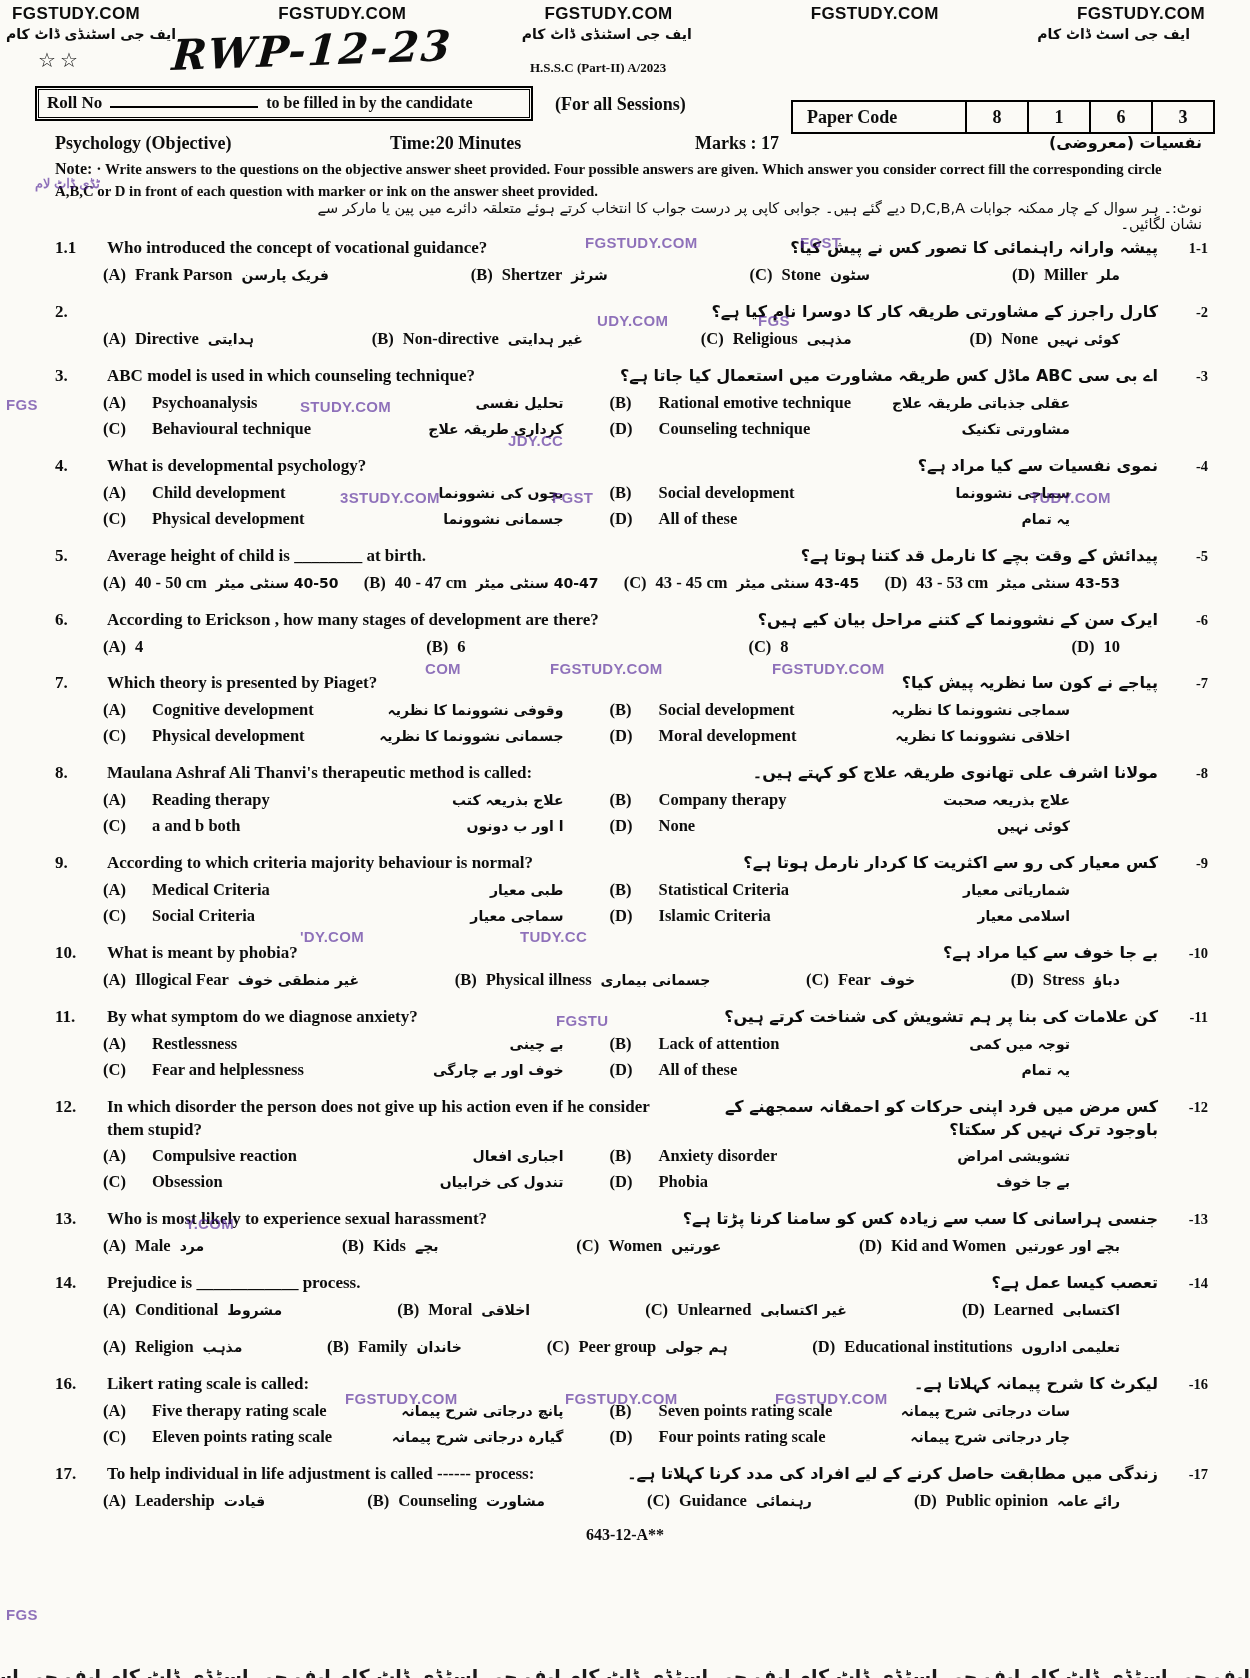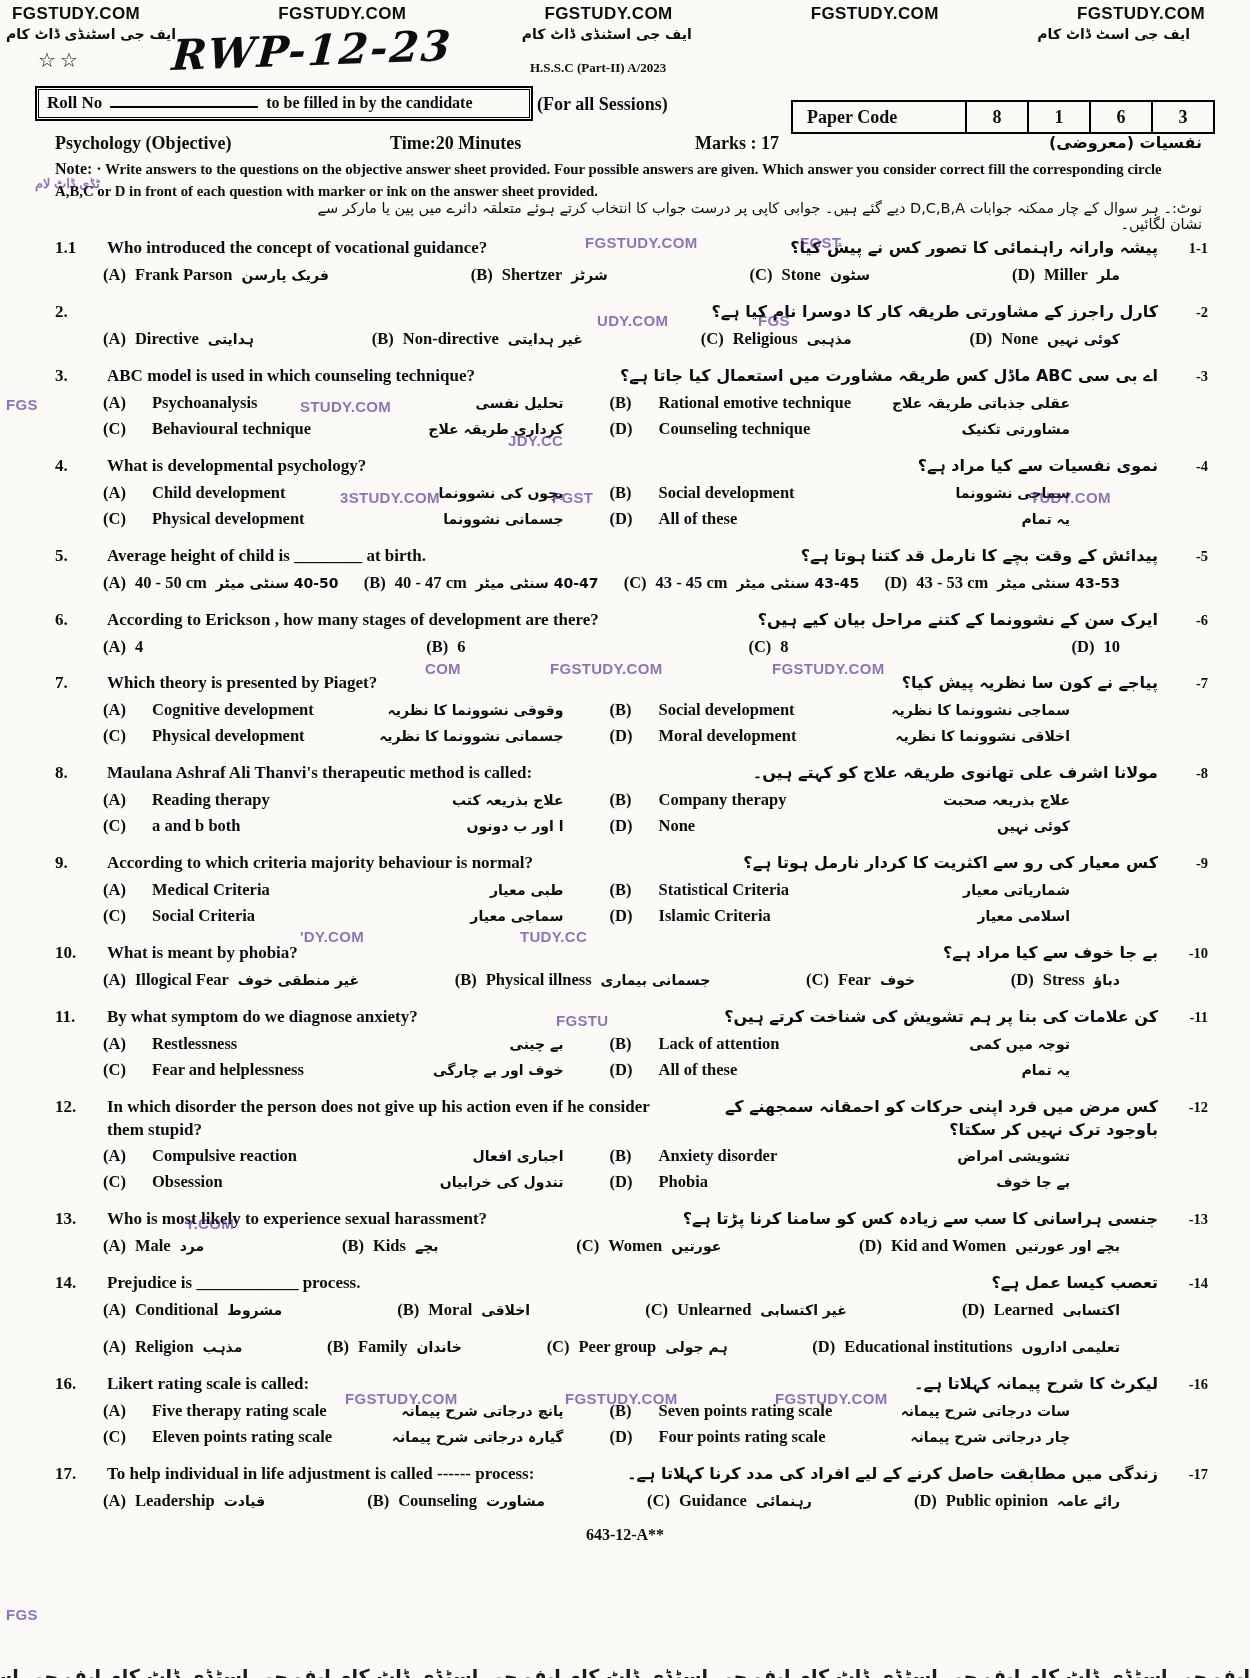--- a/index.html
+++ b/index.html
@@ -35,21 +35,21 @@
   .hssc { position:absolute; left:530px; top:60px; font-weight:bold; font-size:13px; }
 
   .roll-row { position:absolute; left:35px; right:35px; top:86px; display:flex; align-items:flex-start; }
   .roll-box {
     border:2px solid #000; box-shadow:0 0 0 1px #fbfaf6 inset, 0 0 0 2px #000 inset;
     padding:5px 10px 6px 10px; width:498px; font-weight:bold; font-size:17px;
     display:flex; align-items:baseline; gap:8px;
   }
   .roll-line { display:inline-block; width:148px; border-bottom:2px solid #000; height:14px; }
   .roll-note { font-size:16px; }
-  .sessions { font-weight:bold; font-size:18px; margin:8px 0 0 4px; }
+  .sessions { font-weight:bold; font-size:18px; margin:8px 0 0 22px; }
   .paper-code { margin-left:auto; display:flex; border:2px solid #000; height:34px; margin-top:14px; }
   .pc-label { width:172px; display:flex; align-items:center; padding-left:14px; font-weight:bold; font-size:18px; }
   .pc-cell {
     width:62px; border-left:2px solid #000; display:flex; align-items:center; justify-content:center;
     font-weight:bold; font-size:18px;
   }
 
   .subject-row { position:absolute; left:55px; right:48px; top:133px; display:flex; font-weight:bold; font-size:18px; }
   .subject { width:335px; }
   .time { width:305px; }

